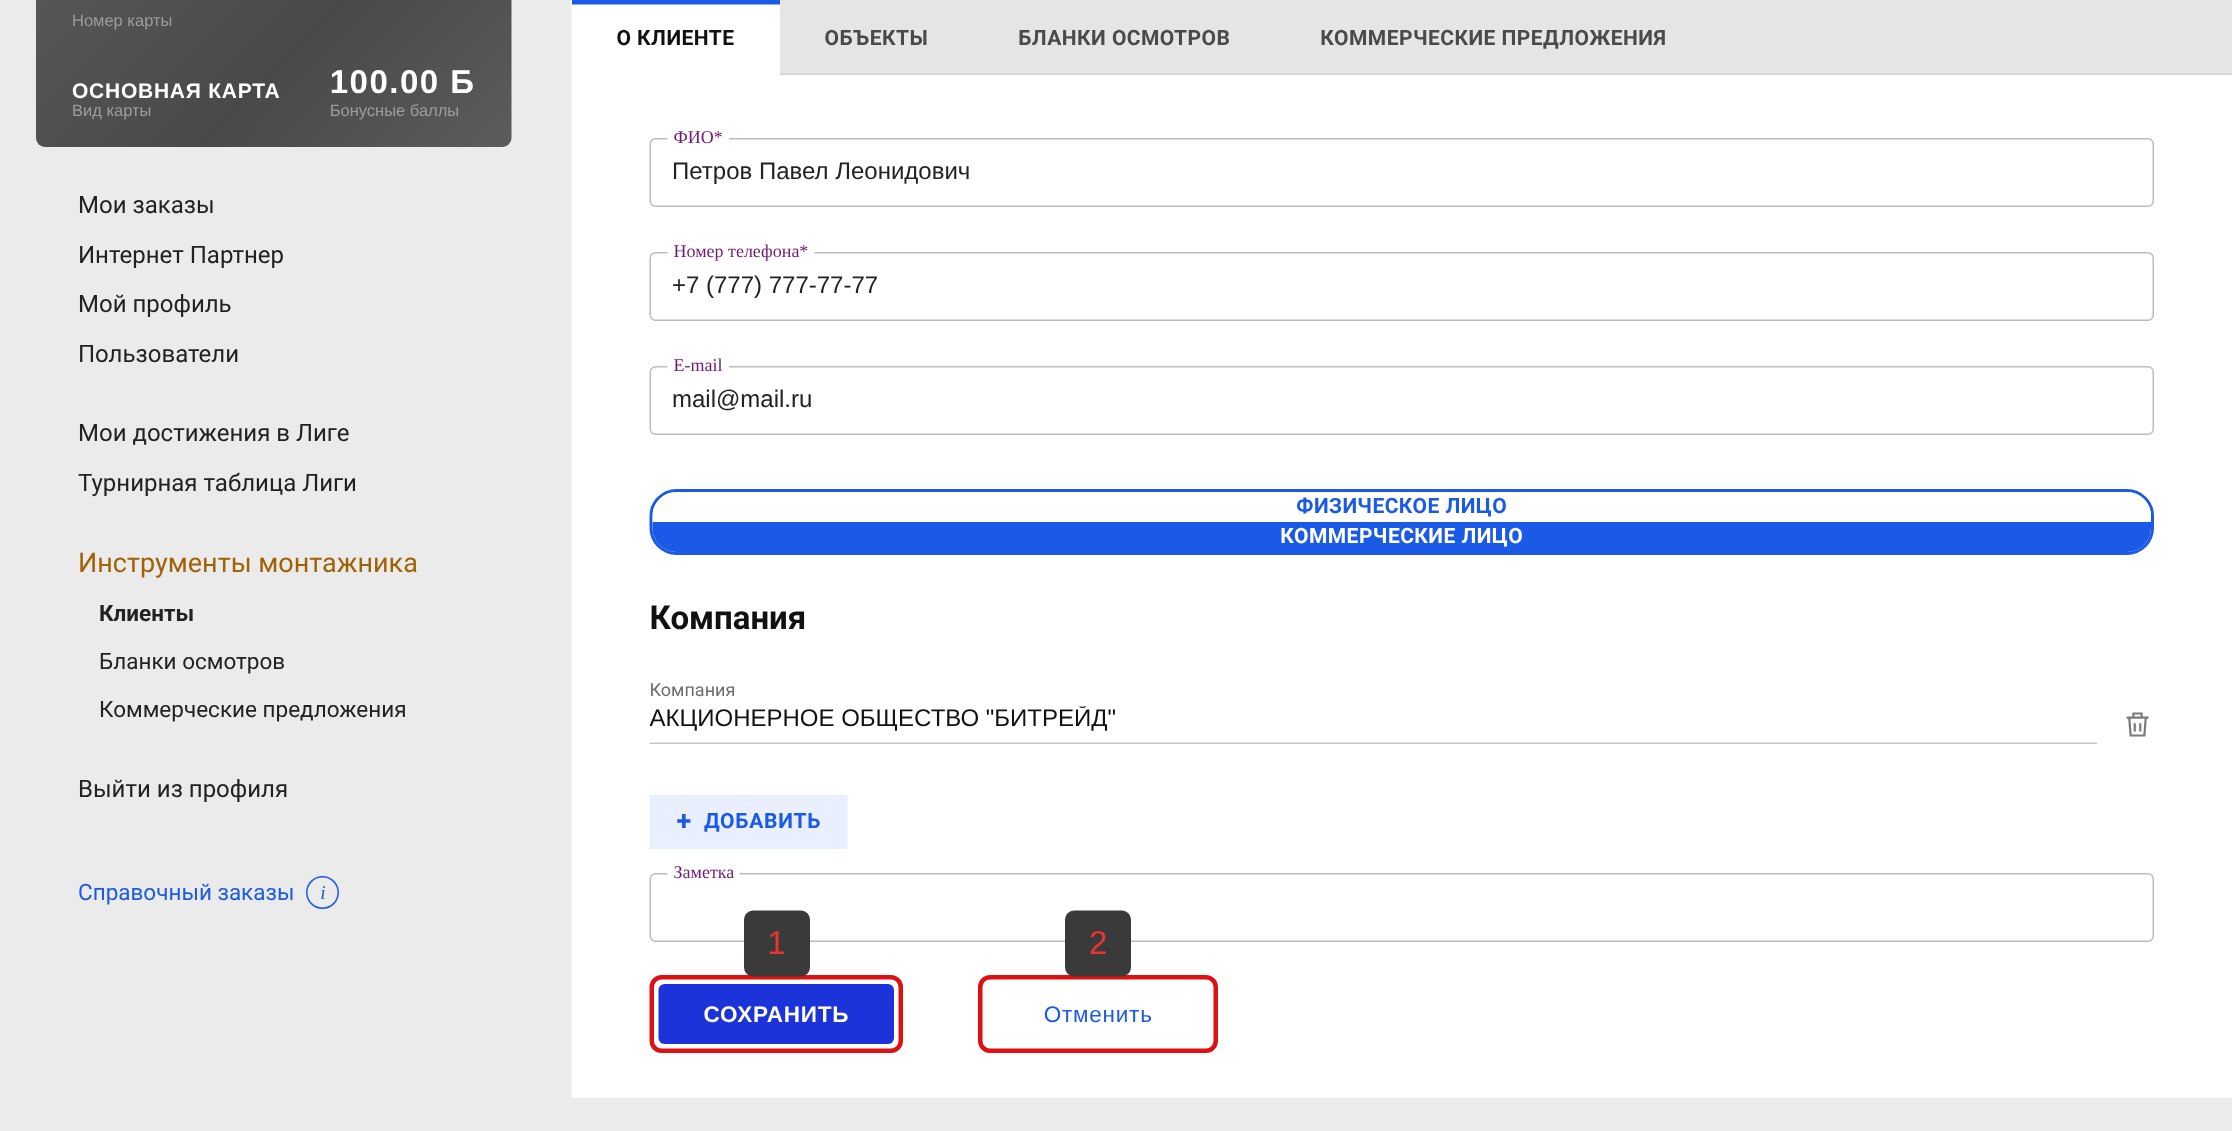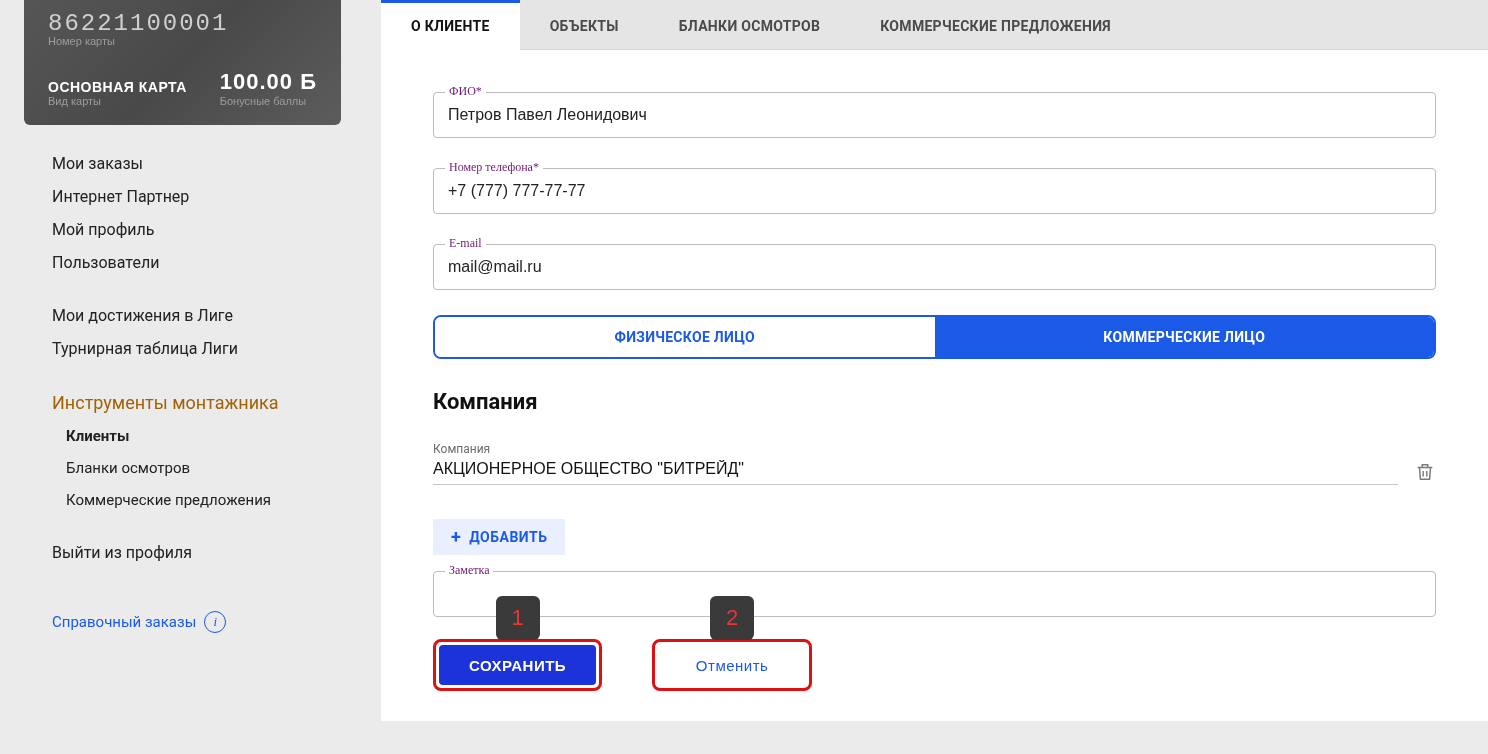--- a/index.html
+++ b/index.html
@@ -50,22 +50,22 @@
   .field:first-child { margin-top:12px; }
   .field input {
     width:100%; height:46px; border:1px solid #bcbcbc; border-radius:4px;
     padding:10px 14px; font-size:16px; color:#222; background:#fff;
   }
   .field label {
     position:absolute; top:-8px; left:12px; background:#fff; padding:0 4px;
     font-size:12px; color:#701a75;font-family:Liberation Serif, serif;
   }
   
-  .toggle { display:flex; margin-top:25px; border:2px solid #1b5ae6; border-radius:8px;
-            overflow:hidden; height:44px; }
+  .toggle { display:flex; margin-top:36px; border:2px solid #1b5ae6; border-radius:18px;
+            overflow:hidden; height:44px;flex-direction:column; }
   .toggle div { flex:1; display:flex; align-items:center; justify-content:center;
                 font-size:14px; font-weight:700; letter-spacing:.3px; cursor:pointer; }
   .toggle .left  { color:#1b5ae6; background:#fff; }
   .toggle .right { color:#fff; background:#1b5ae6; }
   .section-h { font-size:22px; font-weight:700; margin-top:30px; color:#111; }
   .company-line { display:flex; align-items:flex-end; gap:16px; margin-top:28px; }
   .company-field { flex:1; }
   .company-field .sm-label { font-size:12px; color:#6c6c6c; }
   .company-field input {
     width:100%; border:none; border-bottom:1px solid #c6c6c6; background:transparent;
@@ -86,21 +86,20 @@
   .btn { height:40px; padding:0 30px; font-size:15px; font-weight:700; letter-spacing:.5px;
          border:none; border-radius:4px; cursor:pointer; min-width:148px; }
   .btn-save { background:#1b33d9; color:#fff; }
   .btn-cancel { background:#fff; color:#1b5ae6; border:1px solid #fff; font-weight:400; min-width:148px; }
 </style>
 </head>
 <body>
 
 <aside class="sidebar">
   <div class="card">
-    <div class="card-num">86221100001</div>
     <div class="card-num-label">Номер карты</div>
     <div class="card-row2">
       <div>
         <div class="card-main">ОСНОВНАЯ КАРТА</div>
         <div class="card-sub">Вид карты</div>
       </div>
       <div style="text-align:left">
         <div class="card-bal">100.00 Б</div>
         <div class="card-sub">Бонусные баллы</div>
       </div>

